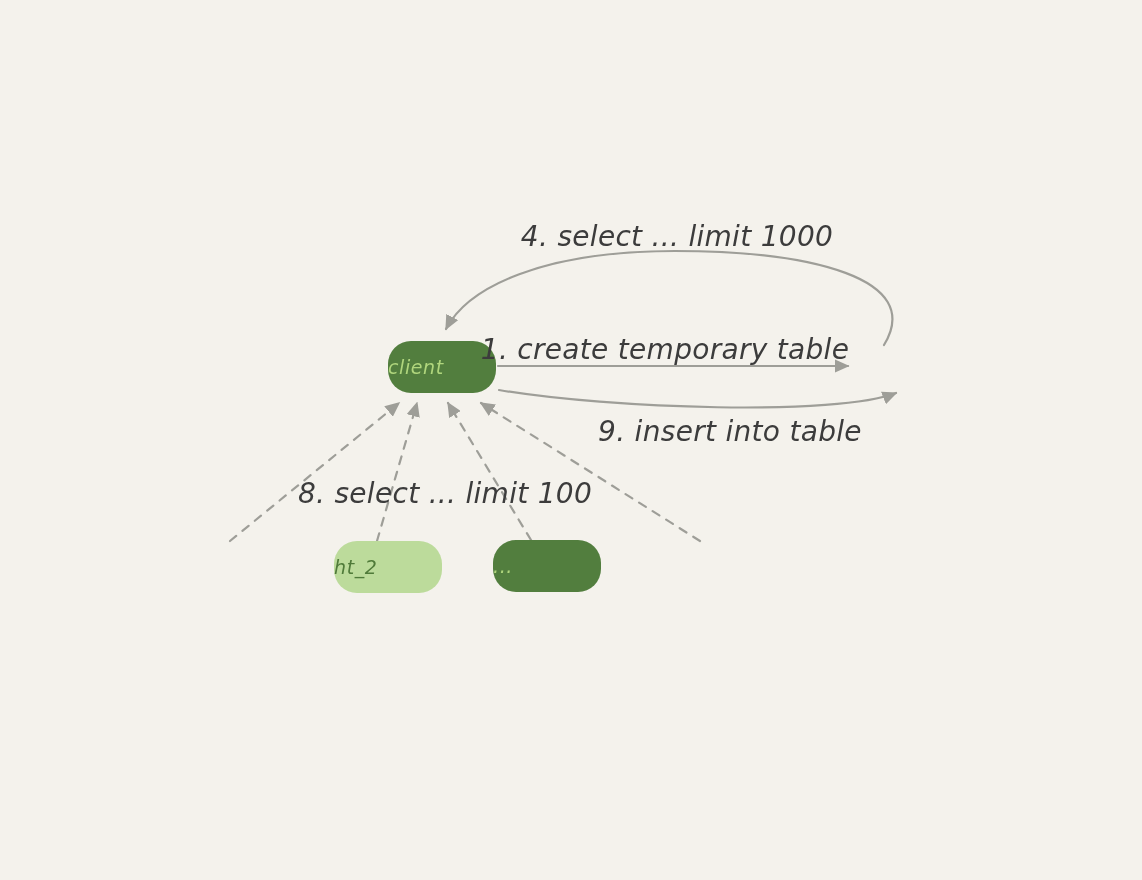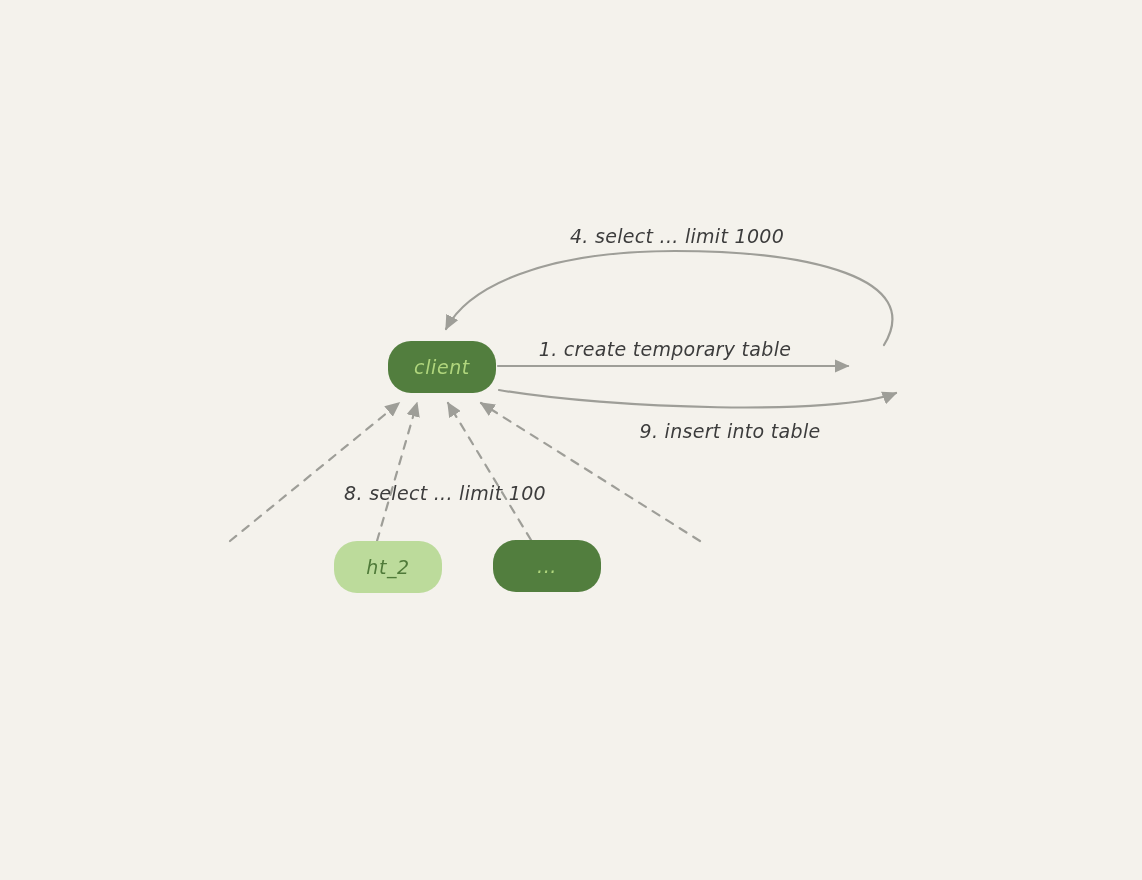--- a/index.html
+++ b/index.html
@@ -10,28 +10,28 @@
     font-family:"DejaVu Sans", sans-serif;
     overflow:hidden;
   }
   .diagram{position:absolute;inset:0}
   svg.arrows-layer{position:absolute;left:0;top:0;width:1142px;height:880px}
   path.edge{fill:none;stroke:var(--arrow,#9e9e98);stroke-width:2.2;stroke-linecap:round}
   path.dashed{stroke-dasharray:8 8}
   .arrowhead{fill:var(--arrow,#9e9e98)}
   .node{
     position:absolute;width:108px;height:52px;border-radius:23px;
-    display:flex;align-items:center;justify-content:center;
+    display:flex;align-items:center;justify-content:flex-start;
     font-style:italic;font-size:19px;letter-spacing:.6px;
   }
   .node.dark{background:var(--dark-green,#527e3e);color:var(--text-on-dark,#b0d67d)}
   .node.light{background:var(--light-green,#bcdb9b);color:var(--text-on-light,#4f7a39)}
   .edge-label{
     position:absolute;transform:translate(-50%,-50%);
-    font-style:italic;font-size:19px;color:var(--label,#3c3c3c);
+    font-style:italic;font-size:28px;color:var(--label,#3c3c3c);
     white-space:nowrap;letter-spacing:.3px;
   }
 </style>
 </head>
 <body>
 
 <div class="diagram">
 
   <svg class="arrows-layer" viewBox="0 0 1142 880" xmlns="http://www.w3.org/2000/svg">
     <defs>

